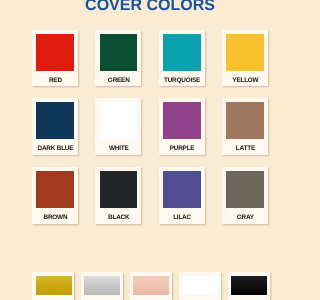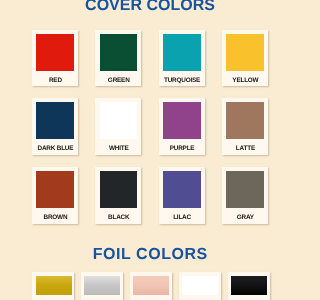--- a/index.html
+++ b/index.html
@@ -93,21 +93,20 @@
       <div class="card cover-card">
         <div class="swatch" style="background: rgb(81, 77, 146);"></div>
         <div class="label">LILAC</div>
       </div>
       <div class="card cover-card">
         <div class="swatch" style="background: rgb(109, 103, 91);"></div>
         <div class="label">GRAY</div>
       </div>
     </div>
 
-  <div class="section-title" id="foil-title">FOIL COLORS</div>
 
   <div class="foil-grid">
       <div class="card foil-card">
         <div class="foil-swatch" style="background: linear-gradient(rgb(217, 186, 51) 0%, rgb(201, 166, 14) 50%, rgb(194, 160, 10) 100%);"></div>
       </div>
       <div class="card foil-card">
         <div class="foil-swatch" style="background: linear-gradient(rgb(223, 223, 221) 0%, rgb(198, 198, 198) 50%, rgb(186, 187, 185) 100%);"></div>
       </div>
       <div class="card foil-card">
         <div class="foil-swatch" style="background: linear-gradient(rgb(244, 203, 186) 0%, rgb(241, 197, 178) 50%, rgb(233, 182, 166) 100%);"></div>

